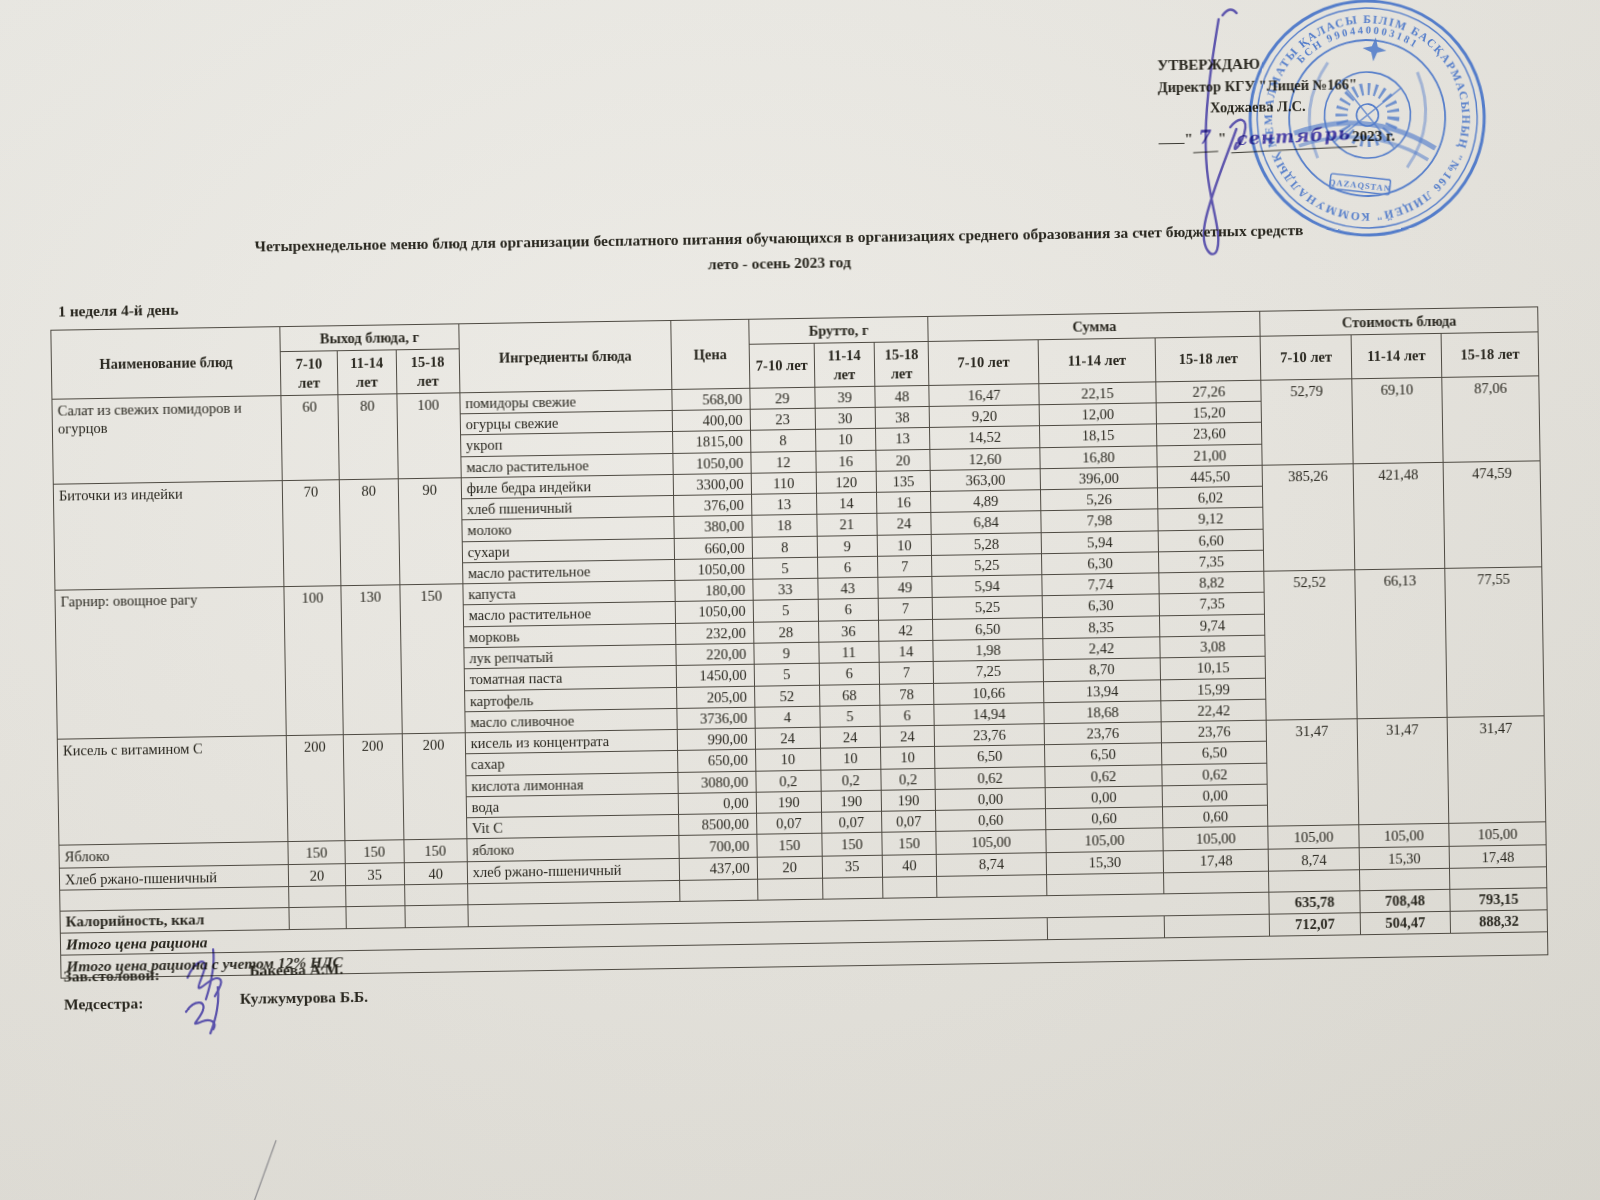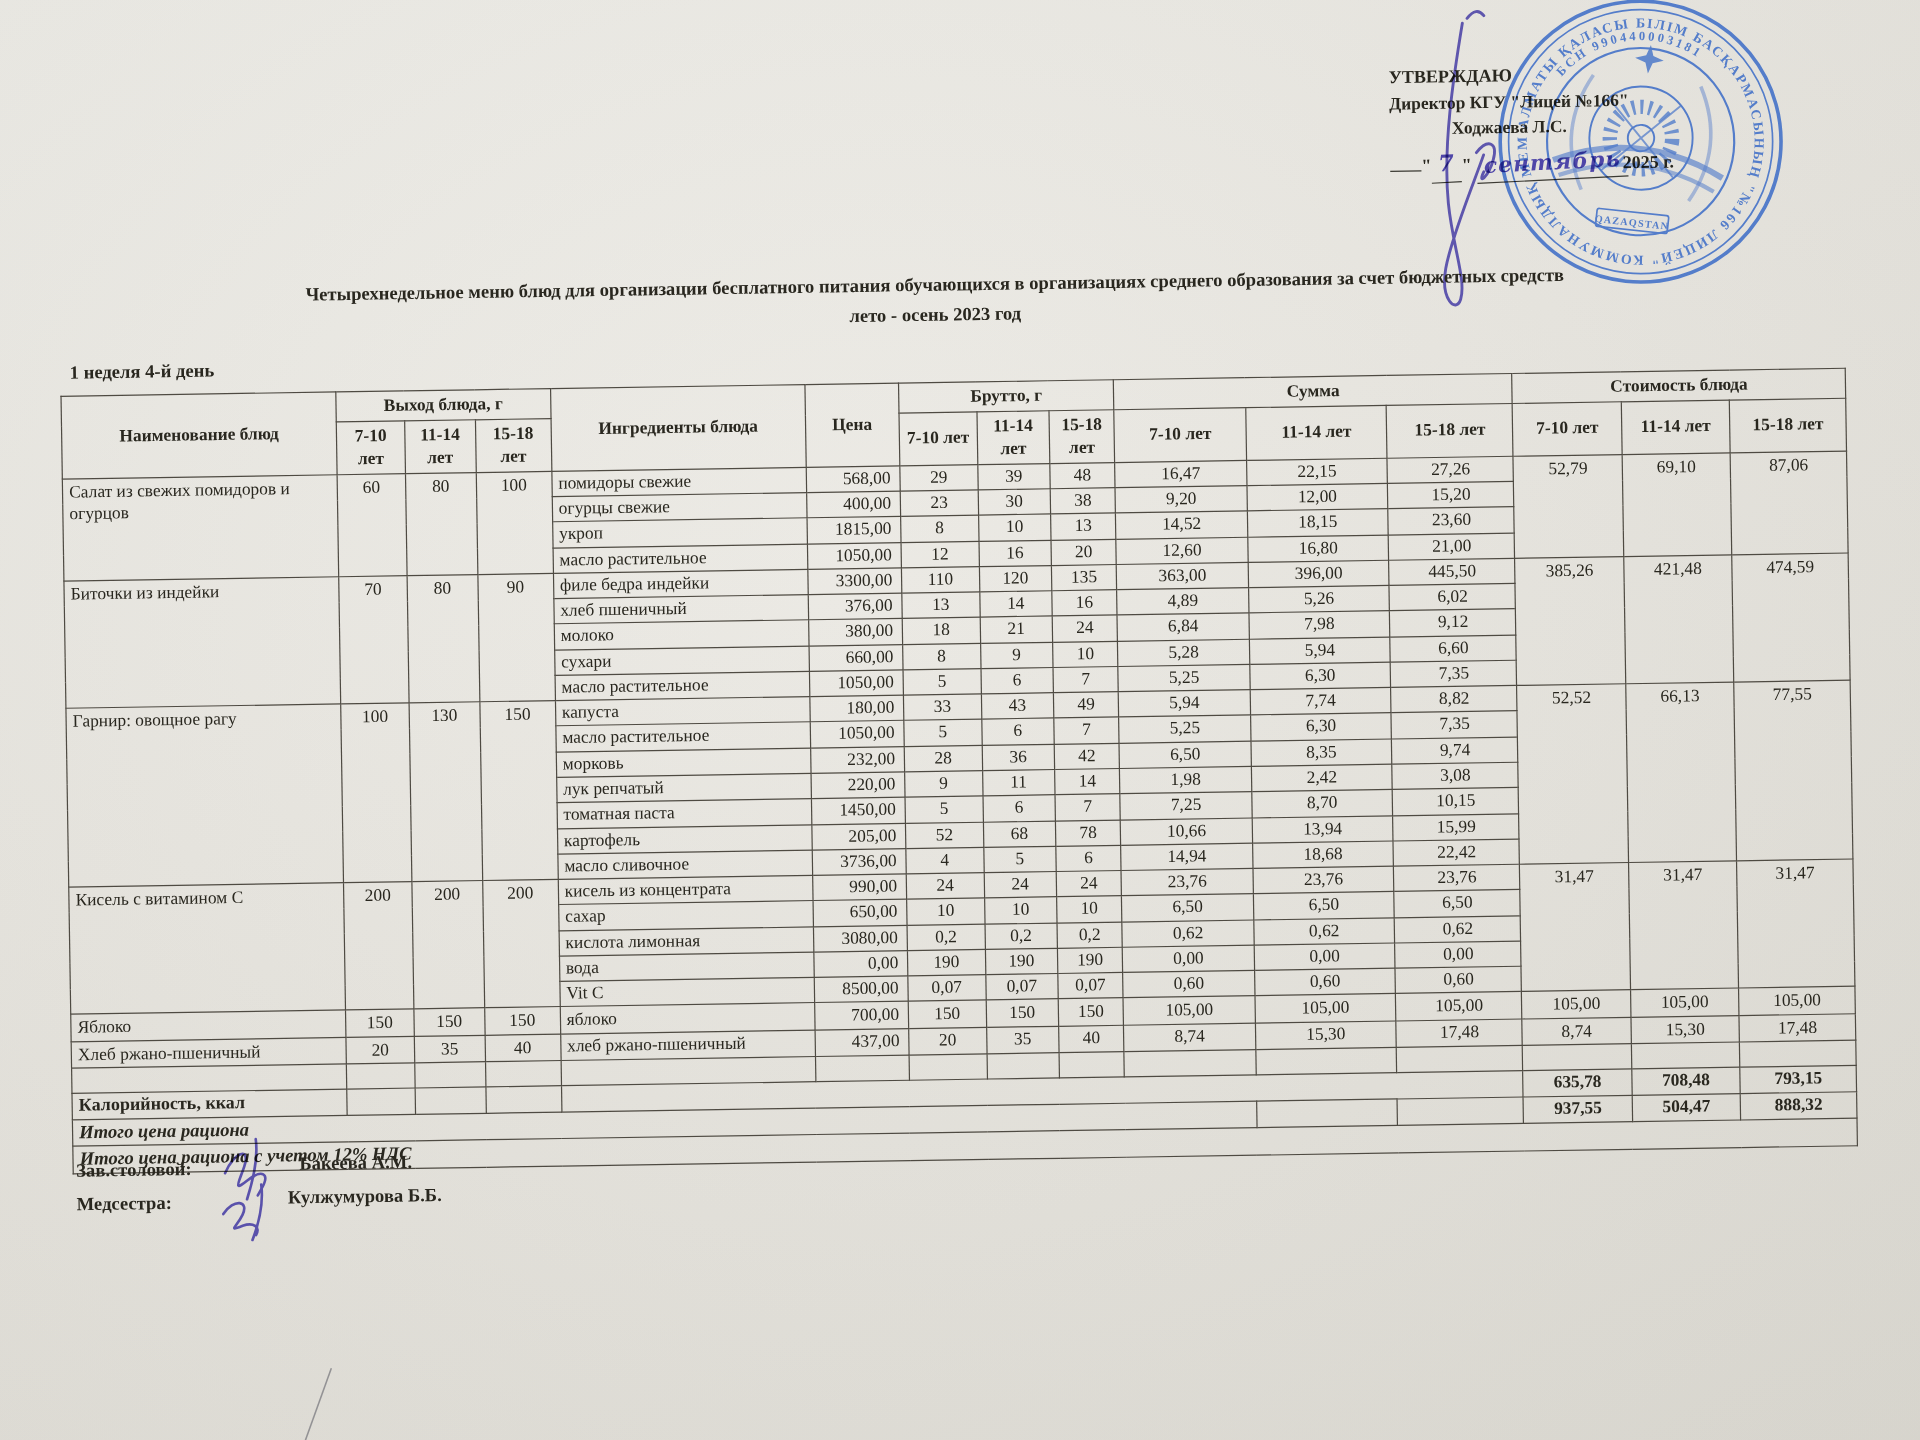--- a/index.html
+++ b/index.html
@@ -61,21 +61,21 @@
 
 <div id="content">
 
   <div class="approval">
     <div>УТВЕРЖДАЮ</div>
     <div class="l2">Директор КГУ "Лицей №166"</div>
     <div class="l2 name">Ходжаева Л.С.</div>
     <div class="date-line">
       <span class="pre-line"></span><span>"</span><span class="hand day hl">7</span><span>"</span>
       <span class="hand month hl">сентябрь</span>
-      <span>2025 г.</span>
+      <span>2023 г.</span>
     </div>
   </div>
 
   <svg class="stamp" width="258" height="258" viewBox="0 0 258 258">
     <defs>
       <path id="ringPath" d="M129,129 m-95,0 a95,95 0 1,1 190,0 a95,95 0 1,1 -190,0"></path>
       <path id="bsnPath" d="M45,112 A86,86 0 0 1 213,112"></path>
     </defs>
     <g fill="none" stroke="#3a6bc7">
       <circle cx="129" cy="129" r="117" stroke-width="3"></circle>
@@ -456,21 +456,21 @@
           <td></td>
           <td colspan="8"></td>
           <td class="num bold">635,78</td>
           <td class="num bold">708,48</td>
           <td class="num bold">793,15</td>
         </tr>
         <tr>
           <td colspan="10" class="bilabel">Итого цена рациона</td>
           <td></td>
           <td></td>
-          <td class="num bold">937,55</td>
+          <td class="num bold">712,07</td>
           <td class="num bold">504,47</td>
           <td class="num bold">888,32</td>
         </tr>
         <tr>
           <td colspan="15" class="bilabel">Итого цена рациона с учетом 12% НДС</td>
         </tr>
       </tbody>
   </table>
 
   <div class="sig-row" style="left:58px;top:956px;">Зав.столовой:</div>

